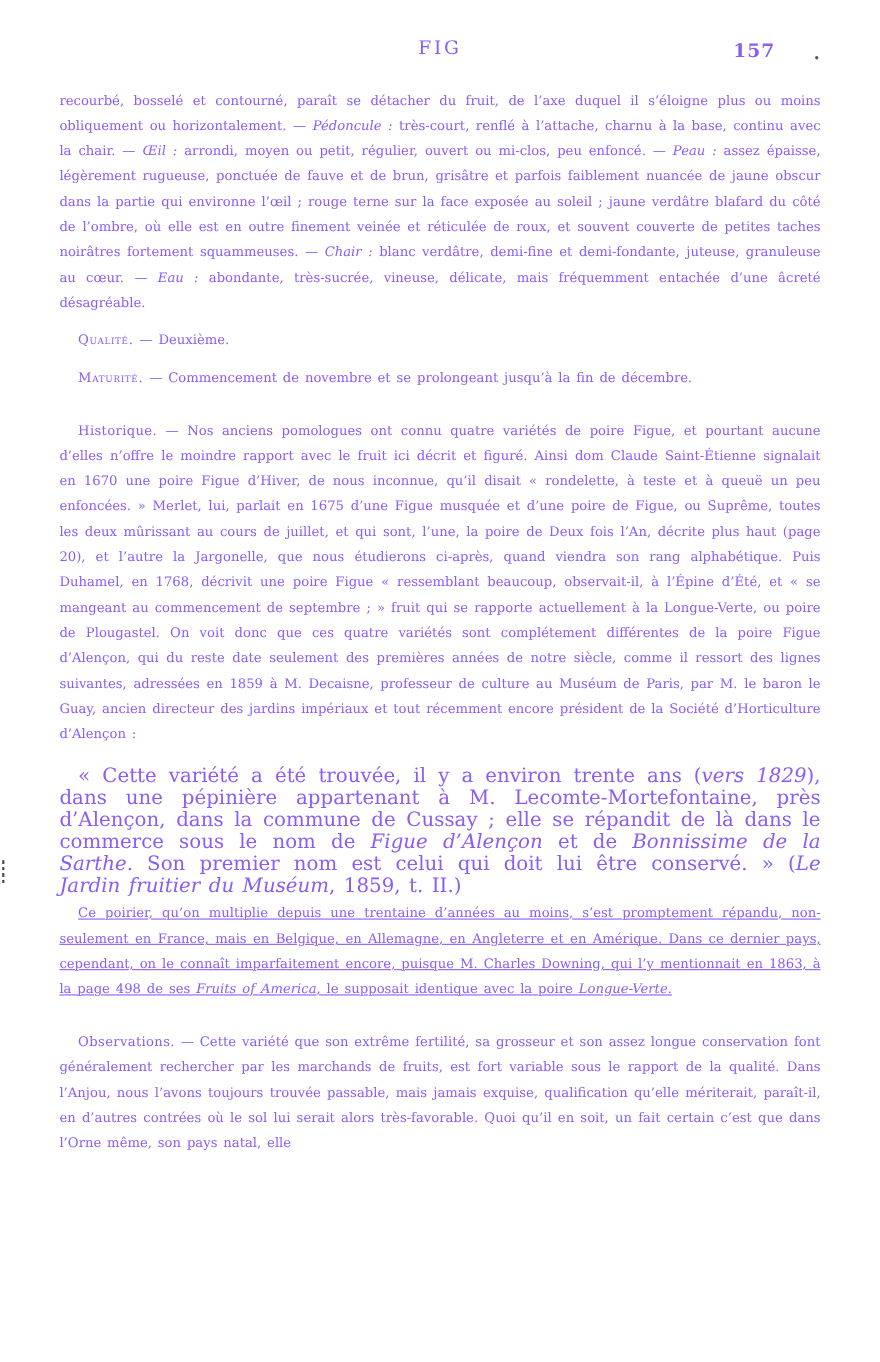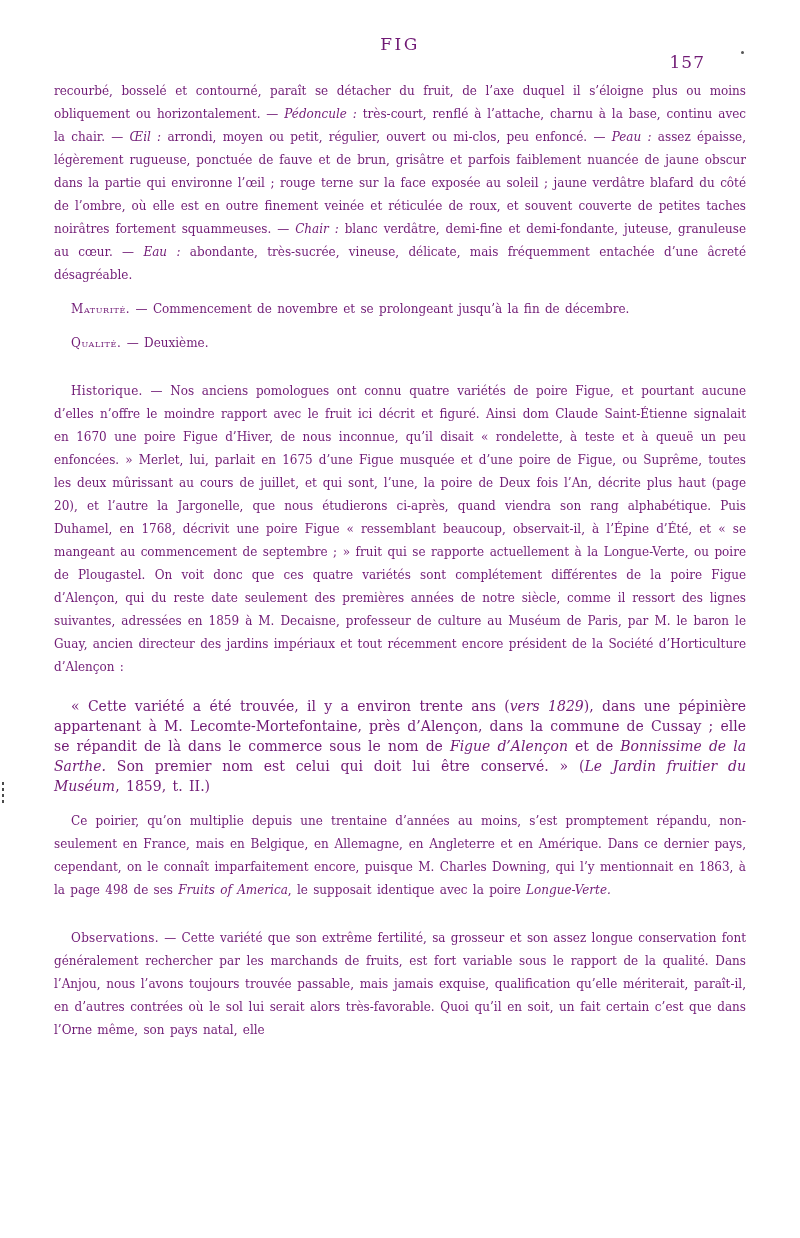--- a/index.html
+++ b/index.html
@@ -7,65 +7,65 @@
     padding: 0;
     background: #ffffff;
   }
   .page {
     position: relative;
     width: 800px;
     height: 1238px;
     background: #ffffff;
     overflow: hidden;
     font-family: "DejaVu Serif", "Liberation Serif", serif;
-    color: #701a75;
+    color: #8b5cf6;
   }
   .content {
     padding: 34px 54px 0 54px;
   }
   
   .header {
     position: relative;
     height: 24px;
     margin-bottom: 22px;
   }
   .running-head {
     display: block;
     text-align: center;
     font-size: 17px;
     letter-spacing: 2.5px;
     font-weight: normal;
   }
   .page-number {
     position: absolute;
     right: 41px;
-    top: 18px;
+    top: 3px;
     font-size: 17px;
     letter-spacing: 1px;
-    font-weight: normal;
+    font-weight: bold;
   }
   
   .para {
     margin: 0;
     font-size: 12px;
     line-height: 23px;
     text-align: justify;
     word-spacing: 1.5px;
   }
   .para + .para { margin-top: 11px; }
   .para.indent { text-indent: 17px; }
   .para.quote {
-    font-size: 14px;
+    font-size: 18px;
     line-height: 20px;
     margin-top: 17px;
     word-spacing: 2px;
   }
   .para[data-name="historique-paragraph"],
   .para[data-name="observations-paragraph"] { margin-top: 25px; }
-  .para[data-name="ce-poirier-paragraph"] { margin-top: 14px; }
+  .para[data-name="ce-poirier-paragraph"] { margin-top: 3px; text-decoration: underline; }
   .run.normal { font-style: normal; }
   .run.italic { font-style: italic; }
   .run.bold { font-weight: normal; letter-spacing: .3px; }
   .run.smallcaps { font-variant: small-caps; letter-spacing: .6px; }
   
   .artifact-dots {
     position: absolute;
     left: 2px;
     top: 782px;
     width: 2px;
@@ -88,21 +88,21 @@
 <div class="page" data-name="book-page">
   <div class="artifact-dots" data-name="scan-artifact-dots"></div>
   <div class="artifact-speck" data-name="scan-artifact-speck"></div>
   <div class="content" data-name="page-content">
     <div class="header" data-name="page-header">
       <span class="running-head" data-name="running-head">FIG</span>
       <span class="page-number" data-name="page-number">157</span>
     </div>
     <main data-name="page-body">
         <p class="para body" data-name="continuation-paragraph"><span class="run normal" data-name="text-run">recourbé, bosselé et contourné, paraît se détacher du fruit, de l’axe duquel il s’éloigne plus ou moins obliquement ou horizontalement. — </span><span class="run italic" data-name="text-run">Pédoncule :</span><span class="run normal" data-name="text-run"> très-court, renflé à l’attache, charnu à la base, continu avec la chair. — </span><span class="run italic" data-name="text-run">Œil :</span><span class="run normal" data-name="text-run"> arrondi, moyen ou petit, régulier, ouvert ou mi-clos, peu enfoncé. — </span><span class="run italic" data-name="text-run">Peau :</span><span class="run normal" data-name="text-run"> assez épaisse, légèrement rugueuse, ponctuée de fauve et de brun, grisâtre et parfois faiblement nuancée de jaune obscur dans la partie qui environne l’œil ; rouge terne sur la face exposée au soleil ; jaune verdâtre blafard du côté de l’ombre, où elle est en outre finement veinée et réticulée de roux, et souvent couverte de petites taches noirâtres fortement squammeuses. — </span><span class="run italic" data-name="text-run">Chair :</span><span class="run normal" data-name="text-run"> blanc verdâtre, demi-fine et demi-fondante, juteuse, granuleuse au cœur. — </span><span class="run italic" data-name="text-run">Eau :</span><span class="run normal" data-name="text-run"> abondante, très-sucrée, vineuse, délicate, mais fréquemment entachée d’une âcreté désagréable.</span></p>
+        <p class="para body indent" data-name="qualite-paragraph"><span class="run smallcaps" data-name="text-run">Qualité.</span><span class="run normal" data-name="text-run"> — Deuxième.</span></p>
         <p class="para body indent" data-name="maturite-paragraph"><span class="run smallcaps" data-name="text-run">Maturité.</span><span class="run normal" data-name="text-run"> — Commencement de novembre et se prolongeant jusqu’à la fin de décembre.</span></p>
-        <p class="para body indent" data-name="qualite-paragraph"><span class="run smallcaps" data-name="text-run">Qualité.</span><span class="run normal" data-name="text-run"> — Deuxième.</span></p>
         <p class="para body indent" data-name="historique-paragraph"><span class="run bold" data-name="text-run">Historique.</span><span class="run normal" data-name="text-run"> — Nos anciens pomologues ont connu quatre variétés de poire Figue, et pourtant aucune d’elles n’offre le moindre rapport avec le fruit ici décrit et figuré. Ainsi dom Claude Saint-Étienne signalait en 1670 une poire Figue d’Hiver, de nous inconnue, qu’il disait « rondelette, à teste et à queuë un peu enfoncées. » Merlet, lui, parlait en 1675 d’une Figue musquée et d’une poire de Figue, ou Suprême, toutes les deux mûrissant au cours de juillet, et qui sont, l’une, la poire de Deux fois l’An, décrite plus haut (page 20), et l’autre la Jargonelle, que nous étudierons ci-après, quand viendra son rang alphabétique. Puis Duhamel, en 1768, décrivit une poire Figue « ressemblant beaucoup, observait-il, à l’Épine d’Été, et « se mangeant au commencement de septembre ; » fruit qui se rapporte actuellement à la Longue-Verte, ou poire de Plougastel. On voit donc que ces quatre variétés sont complétement différentes de la poire Figue d’Alençon, qui du reste date seulement des premières années de notre siècle, comme il ressort des lignes suivantes, adressées en 1859 à M. Decaisne, professeur de culture au Muséum de Paris, par M. le baron le Guay, ancien directeur des jardins impériaux et tout récemment encore président de la Société d’Horticulture d’Alençon :</span></p>
         <p class="para quote indent" data-name="quote-paragraph"><span class="run normal" data-name="text-run">« Cette variété a été trouvée, il y a environ trente ans (</span><span class="run italic" data-name="text-run">vers 1829</span><span class="run normal" data-name="text-run">), dans une pépinière appartenant à M. Lecomte-Mortefontaine, près d’Alençon, dans la commune de Cussay ; elle se répandit de là dans le commerce sous le nom de </span><span class="run italic" data-name="text-run">Figue d’Alençon</span><span class="run normal" data-name="text-run"> et de </span><span class="run italic" data-name="text-run">Bonnissime de la Sarthe.</span><span class="run normal" data-name="text-run"> Son premier nom est celui qui doit lui être conservé. » (</span><span class="run italic" data-name="text-run">Le Jardin fruitier du Muséum</span><span class="run normal" data-name="text-run">, 1859, t. II.)</span></p>
         <p class="para body indent" data-name="ce-poirier-paragraph"><span class="run normal" data-name="text-run">Ce poirier, qu’on multiplie depuis une trentaine d’années au moins, s’est promptement répandu, non-seulement en France, mais en Belgique, en Allemagne, en Angleterre et en Amérique. Dans ce dernier pays, cependant, on le connaît imparfaitement encore, puisque M. Charles Downing, qui l’y mentionnait en 1863, à la page 498 de ses </span><span class="run italic" data-name="text-run">Fruits of America</span><span class="run normal" data-name="text-run">, le supposait identique avec la poire </span><span class="run italic" data-name="text-run">Longue-Verte.</span></p>
         <p class="para body indent" data-name="observations-paragraph"><span class="run bold" data-name="text-run">Observations.</span><span class="run normal" data-name="text-run"> — Cette variété que son extrême fertilité, sa grosseur et son assez longue conservation font généralement rechercher par les marchands de fruits, est fort variable sous le rapport de la qualité. Dans l’Anjou, nous l’avons toujours trouvée passable, mais jamais exquise, qualification qu’elle mériterait, paraît-il, en d’autres contrées où le sol lui serait alors très-favorable. Quoi qu’il en soit, un fait certain c’est que dans l’Orne même, son pays natal, elle</span></p>
       </main>
   </div>
 </div>
 
 </body></html>

